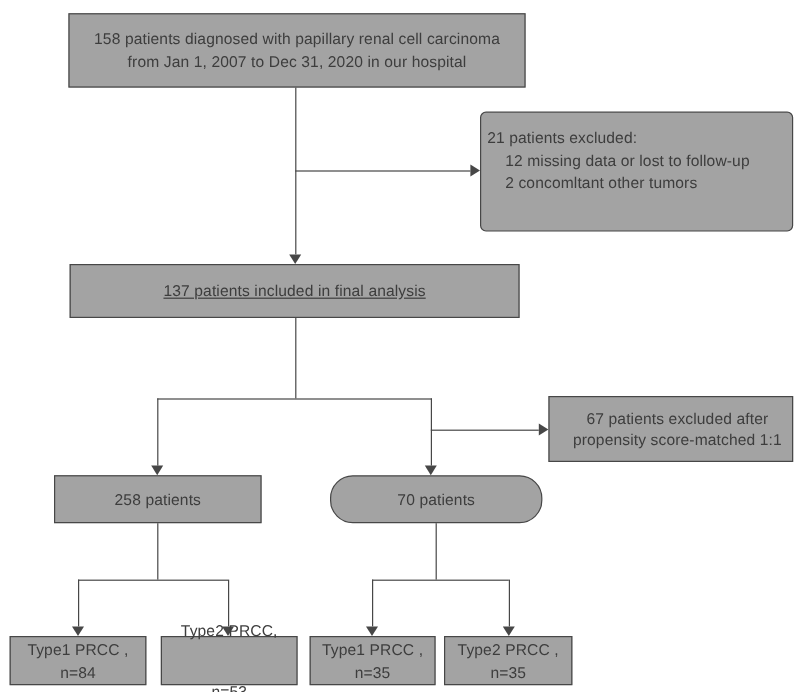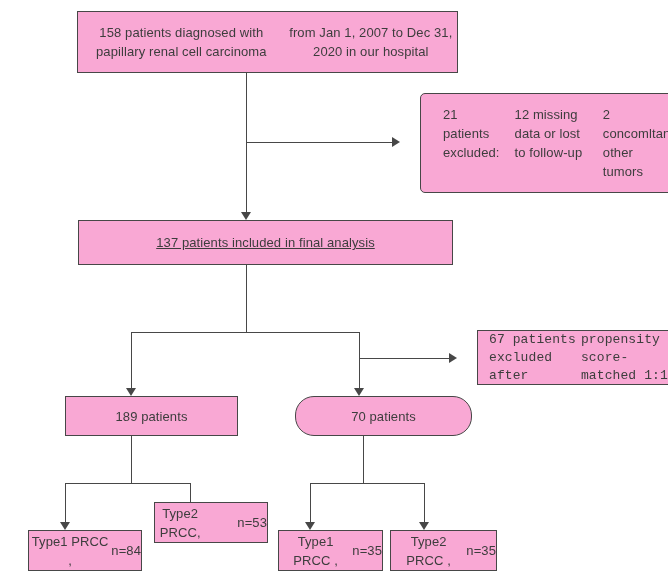--- a/index.html
+++ b/index.html
@@ -15,39 +15,38 @@
     background: var(--background);
     font-family: "Liberation Sans", sans-serif;
     font-size: 13px;
     color: var(--text);
     overflow: hidden;
   }
   .box {
     position: absolute;
     box-sizing: border-box;
     border: 1px solid var(--line);
-    background: #f9a8d4;
+    background: #a3a3a3;
     display: flex;
+    flex-direction: column;
     justify-content: center;
     align-items: center;
     text-align: center;
     line-height: 19px;
     letter-spacing: 0.1px;
-    margin-left: 20px;
   }
   .box.left-align {
     justify-content: flex-start;
     align-items: flex-start;
     text-align: left;
   }
   .box.left-mid {
     justify-content: center;
     align-items: center;
     text-align: left;
-    font-family: Liberation Mono, monospace;
   }
   .rounded { border-radius: 5px; }
   .indent { margin-left: 15px; }
   .vline { position: absolute; width: 1px; background: var(--line); }
   .hline { position: absolute; height: 1px; background: var(--line); }
   .arrow-down {
     position: absolute; width: 0; height: 0;
     border-left: 5px solid transparent;
     border-right: 5px solid transparent;
     border-top: 8px solid var(--line);
@@ -68,21 +67,21 @@
     <div>158 patients diagnosed with papillary renal cell carcinoma</div>
     <div>from Jan 1, 2007 to Dec 31, 2020 in our hospital</div>
   </div>
 
   <div class="vline" style="left:246px; top:73px; height:139px;"></div>
   <div class="arrow-down" style="left:241px; top:212px;"></div>
 
   <div class="hline" style="left:246px; top:142px; width:146px;"></div>
   <div class="arrow-right" style="left:392px; top:137px;"></div>
 
-  <div class="box left-align rounded" style="left:400px; top:93px; width:261px; height:100px; padding:11px 6px 0 22px;">
+  <div class="box left-align rounded" style="left:400px; top:93px; width:261px; height:100px; padding:11px 6px 0 5px;">
     <div>21 patients excluded:</div>
     <div class="indent">12 missing data or lost to follow-up</div>
     <div class="indent">2 concomltant other tumors</div>
   </div>
 
   <div class="box" style="left:58px; top:220px; width:375px; height:45px;text-decoration:underline;">
     <div>137 patients included in final analysis</div>
   </div>
 
   <div class="vline" style="left:246px; top:265px; height:67px;"></div>
@@ -94,21 +93,21 @@
 
   <div class="hline" style="left:359px; top:358px; width:90px;"></div>
   <div class="arrow-right" style="left:449px; top:353px;"></div>
 
   <div class="box left-mid" style="left:457px; top:330px; width:204px; height:55px; padding-left:11px; line-height:18px;">
     <div>67 patients excluded after</div>
     <div>propensity score-matched 1:1</div>
   </div>
 
   <div class="box" style="left:45px; top:396px; width:173px; height:40px;">
-    <div>189 patients</div>
+    <div>258 patients</div>
   </div>
 
   <div class="box" style="left:275px; top:396px; width:177px; height:40px;border-radius:19px;">
     <div>70 patients</div>
   </div>
 
   <div class="vline" style="left:131px; top:436px; height:47px;"></div>
   <div class="hline" style="left:65px; top:483px; width:125px;"></div>
   <div class="vline" style="left:65px; top:483px; height:39px;"></div>
   <div class="arrow-down" style="left:60px; top:522px;"></div>
@@ -120,21 +119,21 @@
   <div class="vline" style="left:310px; top:483px; height:39px;"></div>
   <div class="arrow-down" style="left:305px; top:522px;"></div>
   <div class="vline" style="left:424px; top:483px; height:39px;"></div>
   <div class="arrow-down" style="left:419px; top:522px;"></div>
 
   <div class="box" style="left:8px; top:530px; width:114px; height:41px;">
     <div>Type1 PRCC ,</div>
     <div>n=84</div>
   </div>
 
-  <div class="box" style="left:134px; top:502px; width:114px; height:41px;gap:32px;">
+  <div class="box" style="left:134px; top:530px; width:114px; height:41px;gap:32px;">
     <div>Type2 PRCC,</div>
     <div>n=53</div>
   </div>
 
   <div class="box" style="left:258px; top:530px; width:105px; height:41px;">
     <div>Type1 PRCC ,</div>
     <div>n=35</div>
   </div>
 
   <div class="box" style="left:370px; top:530px; width:107px; height:41px;">

